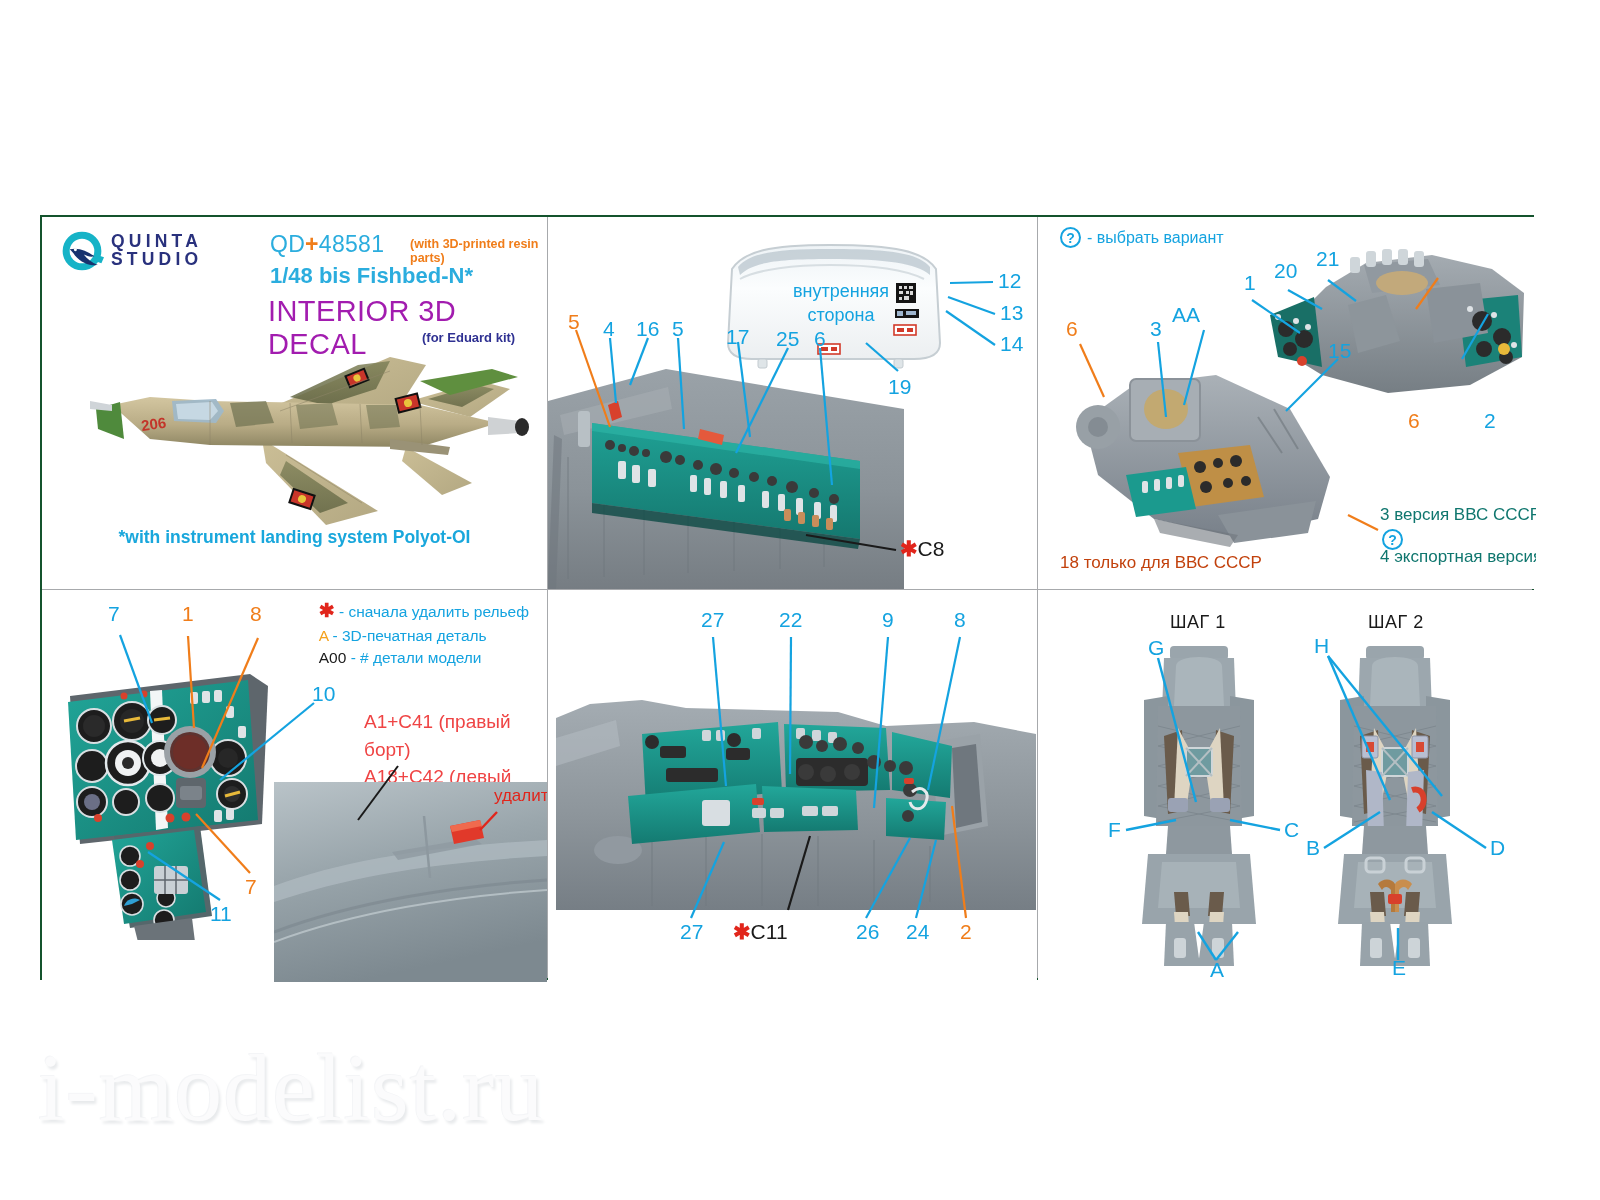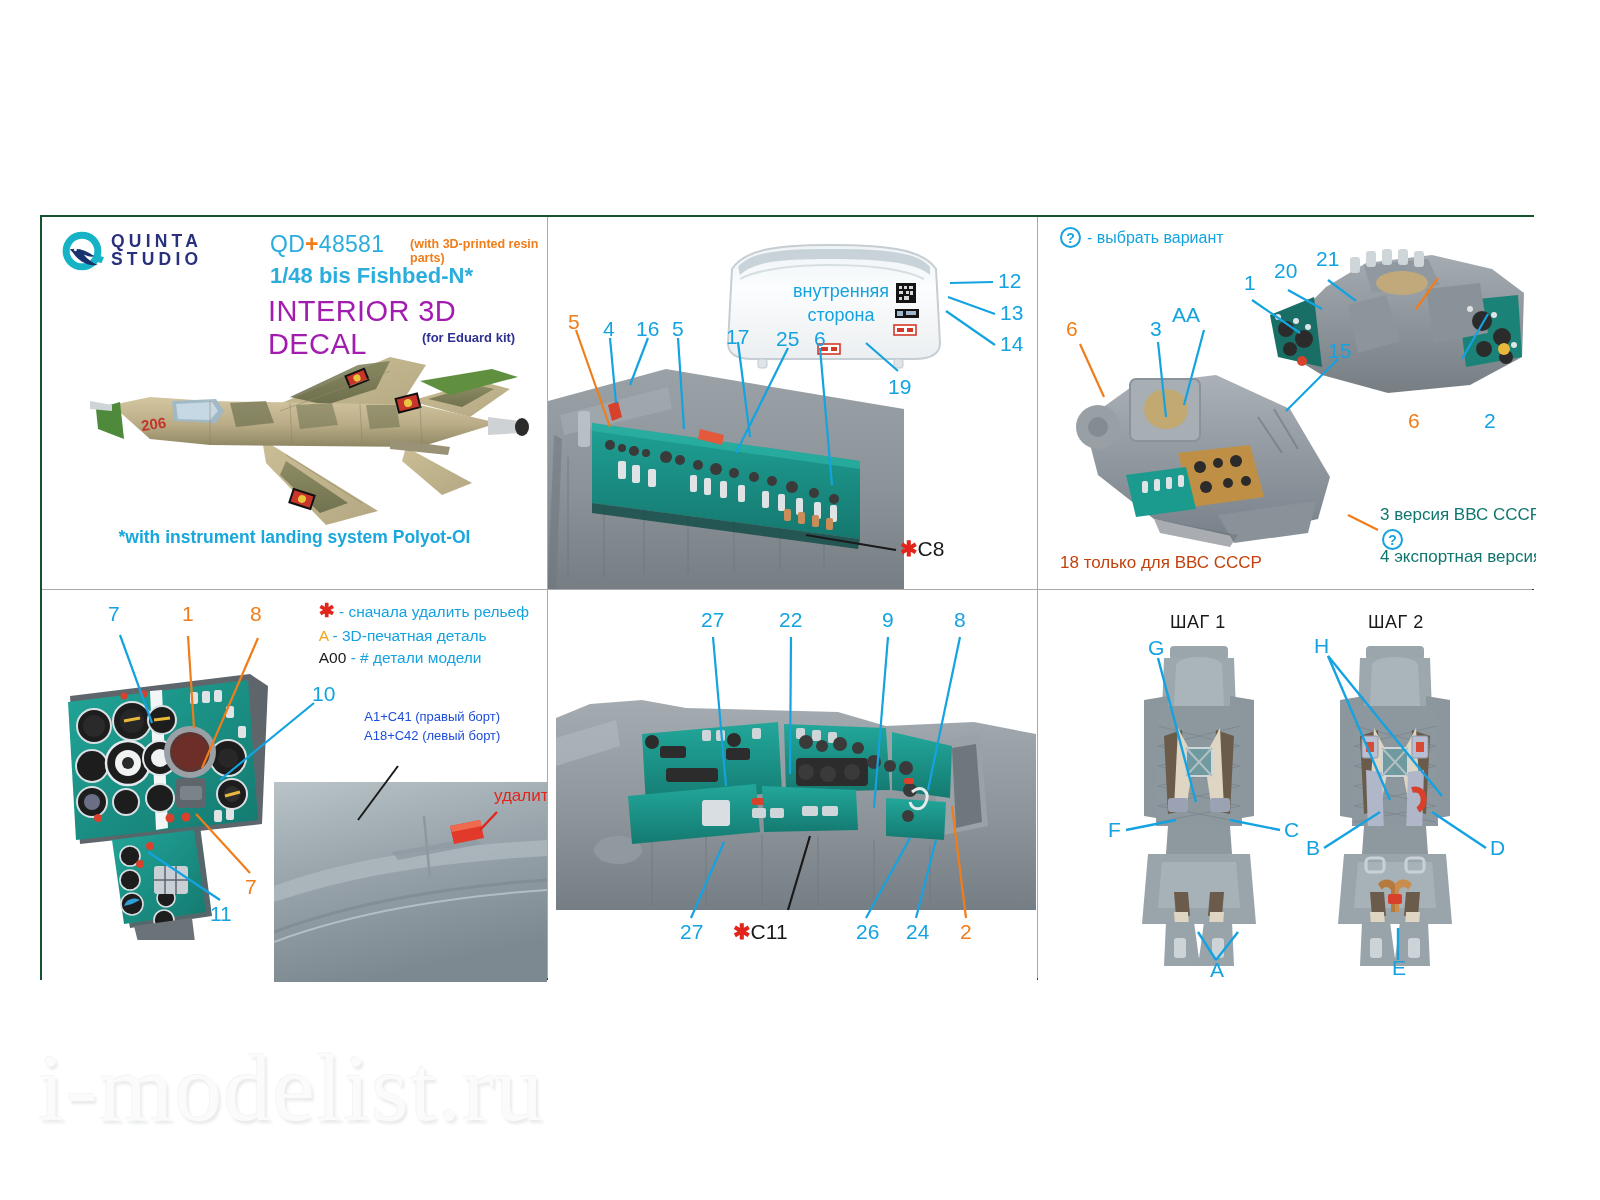--- a/index.html
+++ b/index.html
@@ -72,21 +72,21 @@
 
   svg.leaders { position: absolute; left: 0; top: 0; width: 100%; height: 100%; pointer-events: none; }
 
   
   .legend { position: absolute; right: 18px; top: 8px; line-height: 1.42; }
   .legend div { font-size: 15.5px; color: #14a3e0; }
   .legend .star { color: #e1251b; font-size: 19px; font-weight: bold; }
   .legend .ltrA { color: #f5a11b; }
   .legend .blk { color: #1a1a1a; }
 
-  .sidenote { position: absolute; left: 322px; top: 118px; font-size: 13px; color: #1d4ed8; line-height: 1.45; text-align: center; }
+  .sidenote { position: absolute; left: 322px; top: 118px; font-size: 19px; color: #ef4444; line-height: 1.45; }
   .udalit { position: absolute; left: 452px; top: 196px; font-size: 17px; color: #e1251b; }
 
   
   .step-title { position: absolute; font-size: 18px; color: #1a1a1a; letter-spacing: .5px; }
 
   
   .choose { position: absolute; left: 22px; top: 10px; display: flex; align-items: center; gap: 6px; }
   .qmark {
     display: inline-flex; align-items: center; justify-content: center;
     width: 21px; height: 21px; border: 2px solid #14a3e0; border-radius: 50%;

